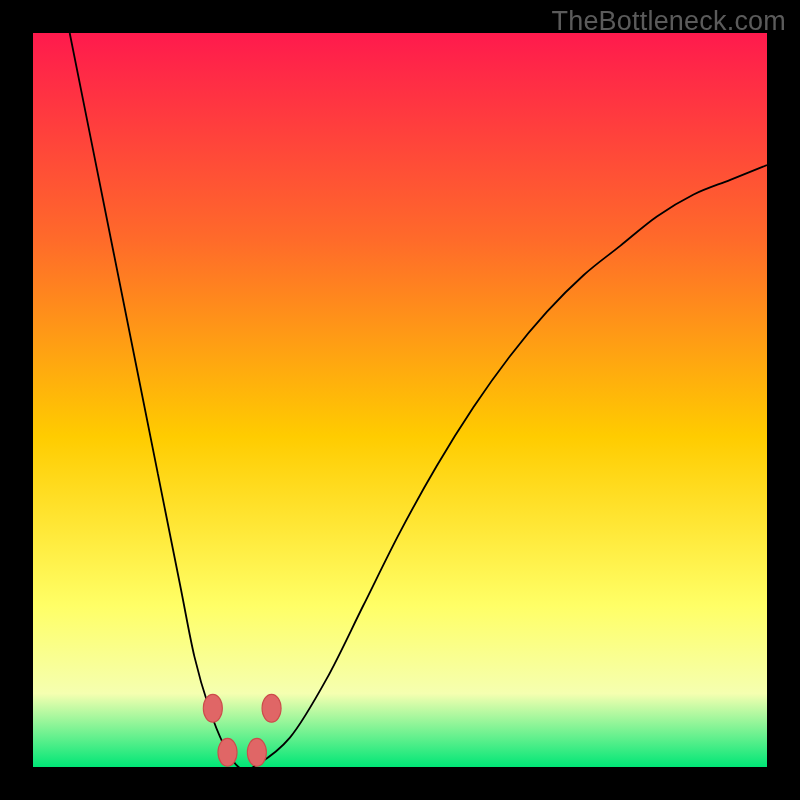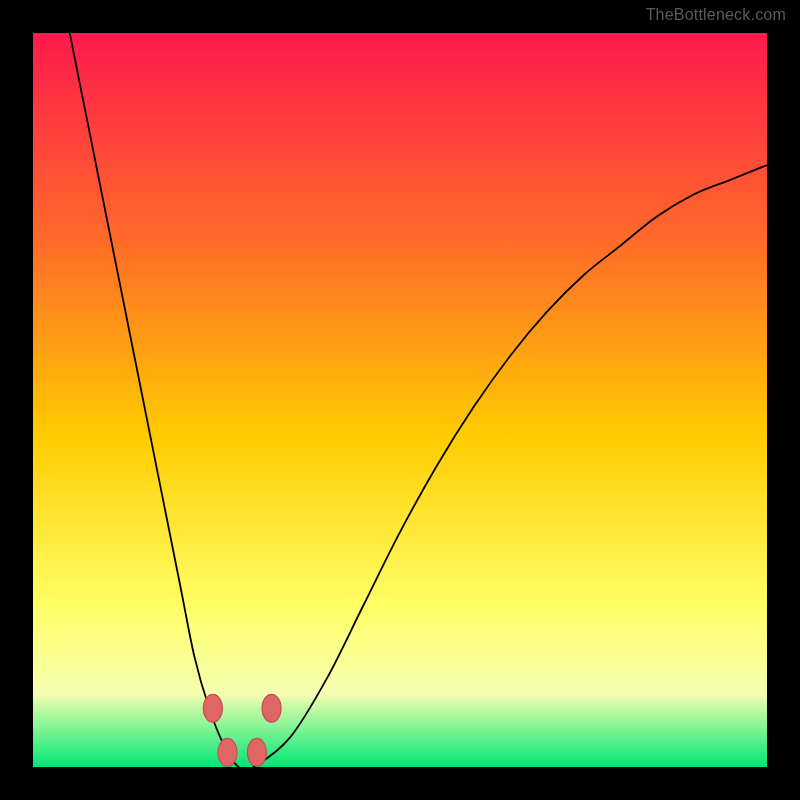--- a/index.html
+++ b/index.html
@@ -15,21 +15,21 @@
     width: 800px;
     height: 800px;
     background: #000;
   }
   .watermark {
     position: absolute;
     top: 6px;
     right: 14px;
     color: #5b5b5b;
     font-family: Arial, Helvetica, sans-serif;
-    font-size: 16px;
+    font-size: 27px;
     font-weight: 500;
     letter-spacing: 0.2px;
     z-index: 5;
   }
   svg.plot {
     position: absolute;
     left: 33px;
     top: 33px;
     width: 734px;
     height: 734px;

